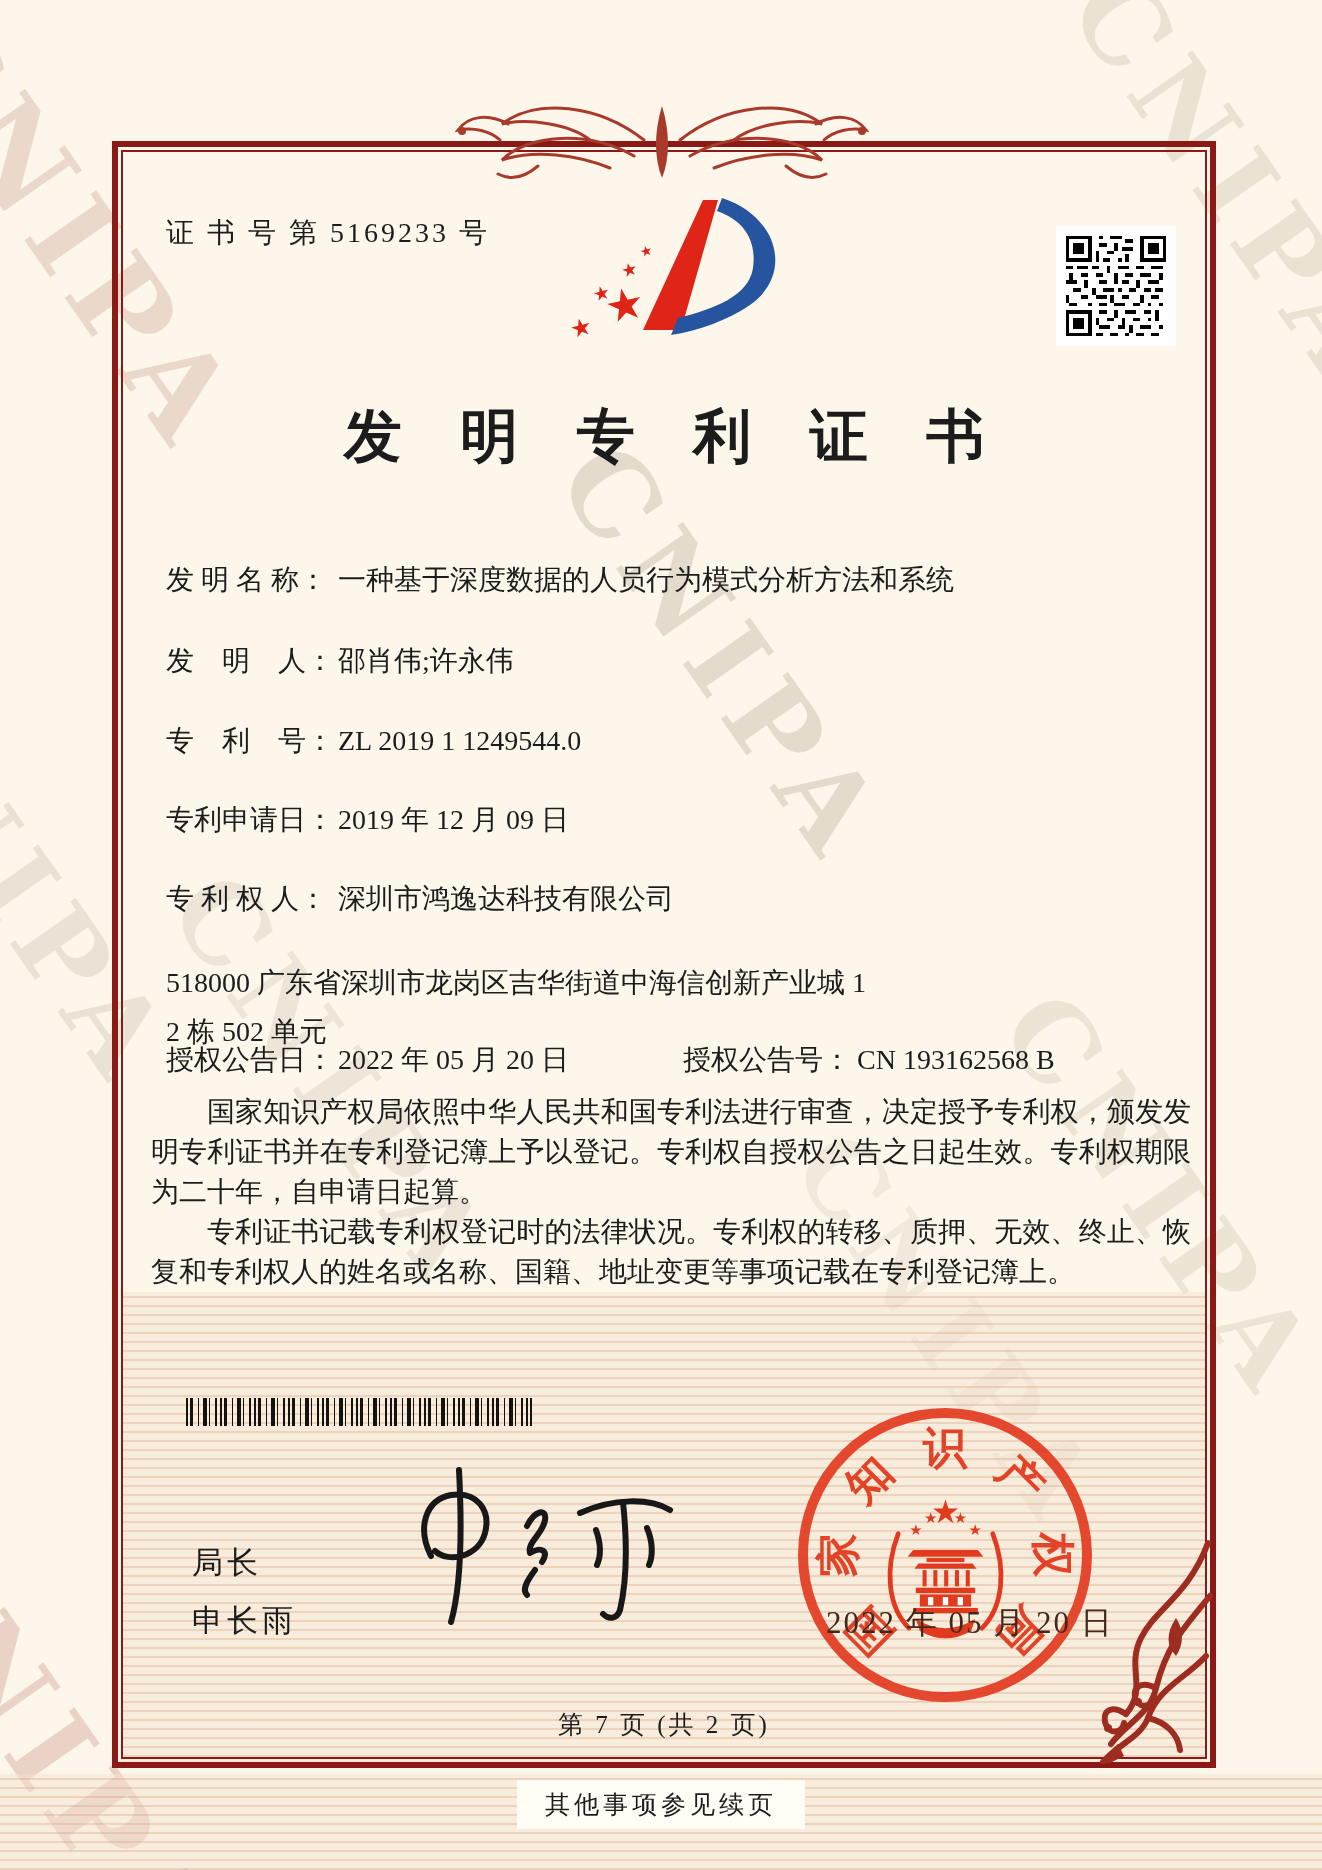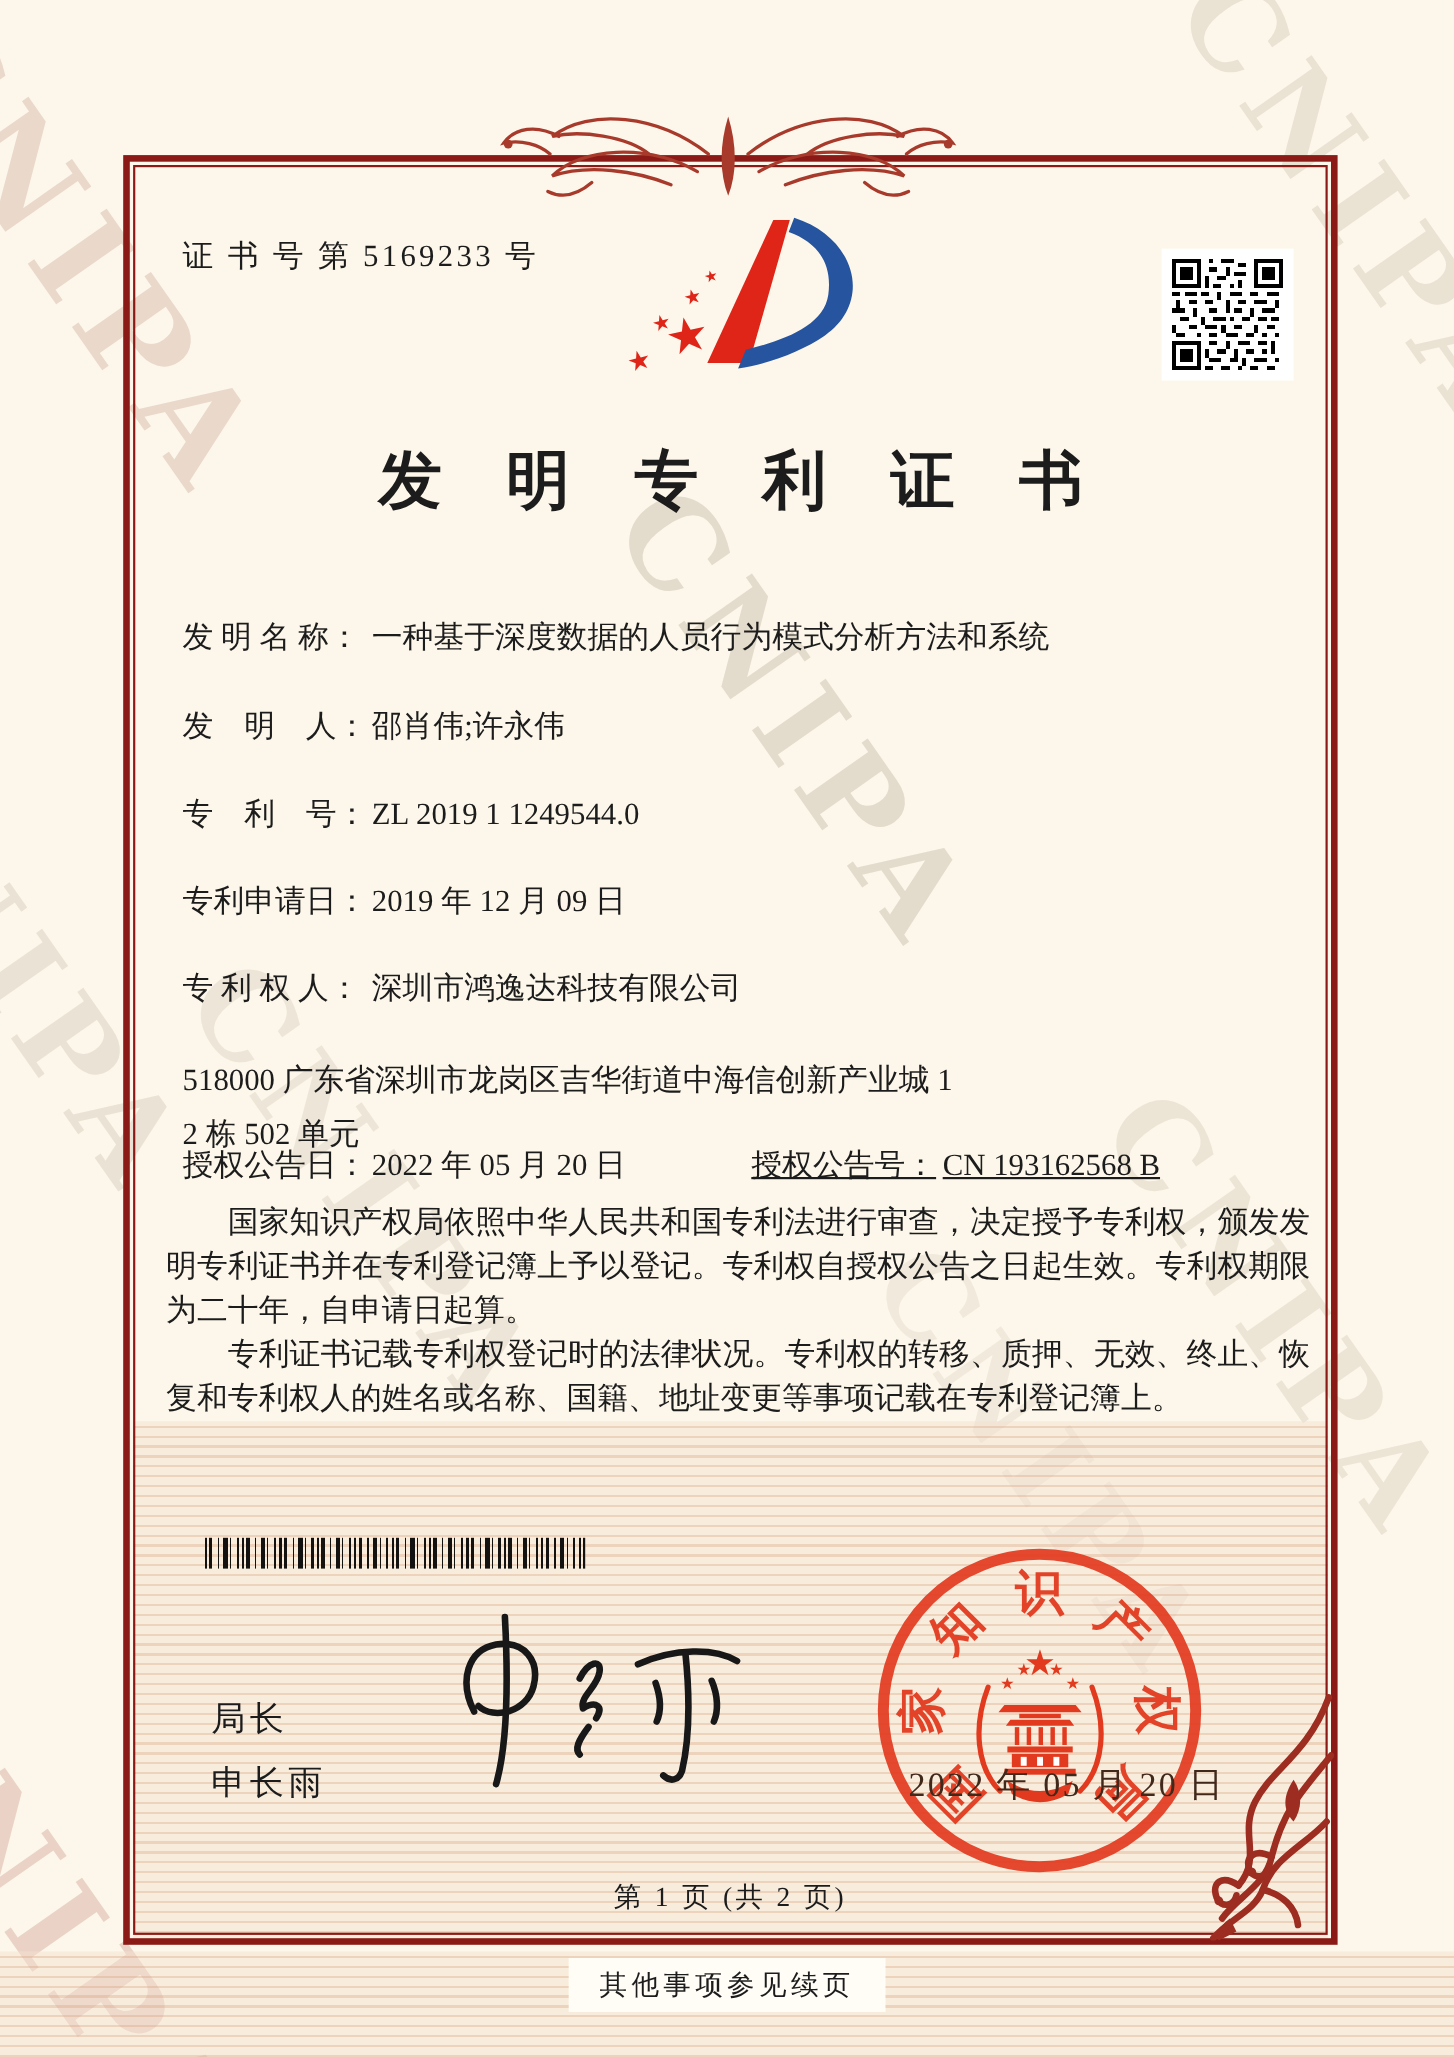--- a/index.html
+++ b/index.html
@@ -65,21 +65,21 @@
   .row .lbl{width:172px;flex:0 0 auto;white-space:nowrap;}
   .row .val{white-space:pre-line;}
   .row-name{top:562px;}
   .row-inventor{top:643px;}
   .row-patno{top:723px;}
   .row-filing{top:802px;}
   .row-patentee{top:881px;}
   .row-address{top:958px;}
   .row-address .val{line-height:49px;max-width:870px;}
   .row-grantdate{top:1042px;}
-  .row-grantno{top:1042px;left:683px;text-decoration:underline;}
+  .row-grantno{top:1042px;left:683px;}
   .row-grantno .lbl{width:auto;margin-right:6px;}
   
   .para{
     position:absolute;left:151px;width:1040px;font-size:28px;line-height:40px;
     text-align:justify;text-indent:56px;
   }
   .para1{top:1092px;}
   .para2{top:1212px;}
   
   .officer{position:absolute;left:192px;font-size:31px;font-family:"Liberation Sans","DejaVu Sans",sans-serif;letter-spacing:4px;margin-top:36px;}
@@ -298,16 +298,16 @@
       <path d="M140,180 C158,184 170,196 172,212"></path>
     </g>
     <g fill="#9c2d20">
       <path d="M168,80 C158,95 158,108 168,118 C176,106 176,92 168,80 Z"></path>
       <path d="M110,206 C100,214 96,222 100,226 L116,218 Z"></path>
       <circle cx="100" cy="190" r="4"></circle>
         <circle cx="130" cy="164" r="4"></circle>
     </g>
   </svg>
 
-  <div class="page-info">第 1 页 (共 2 页)</div>
+  <div class="page-info">第 7 页 (共 2 页)</div>
   <div class="note">其他事项参见续页</div>
 
 </div>
 
 </body></html>

